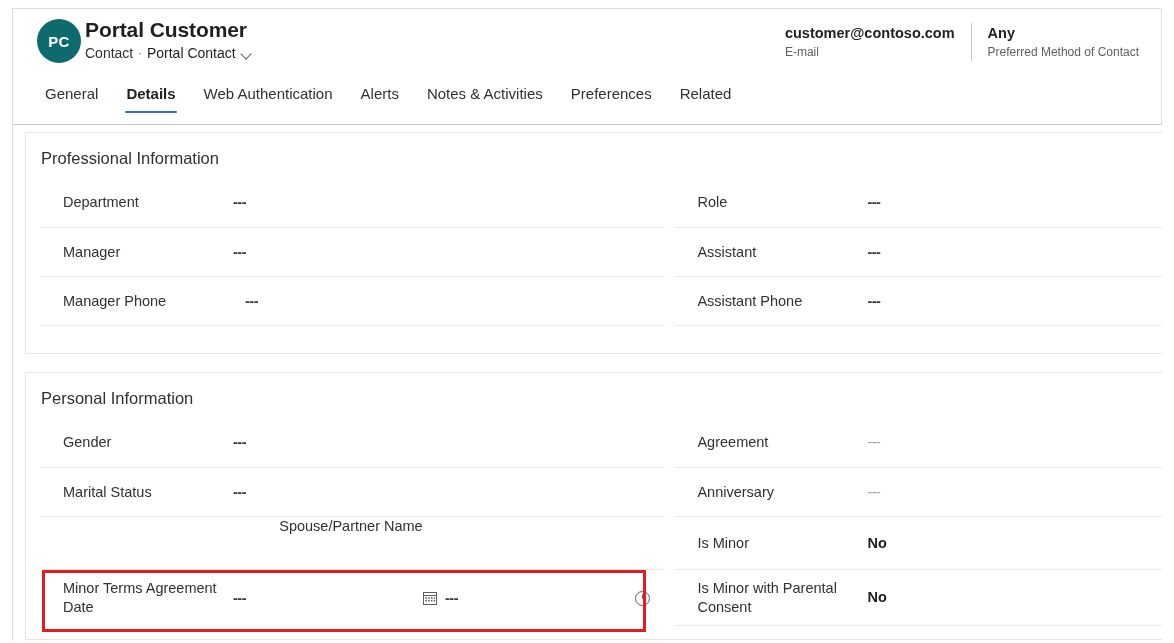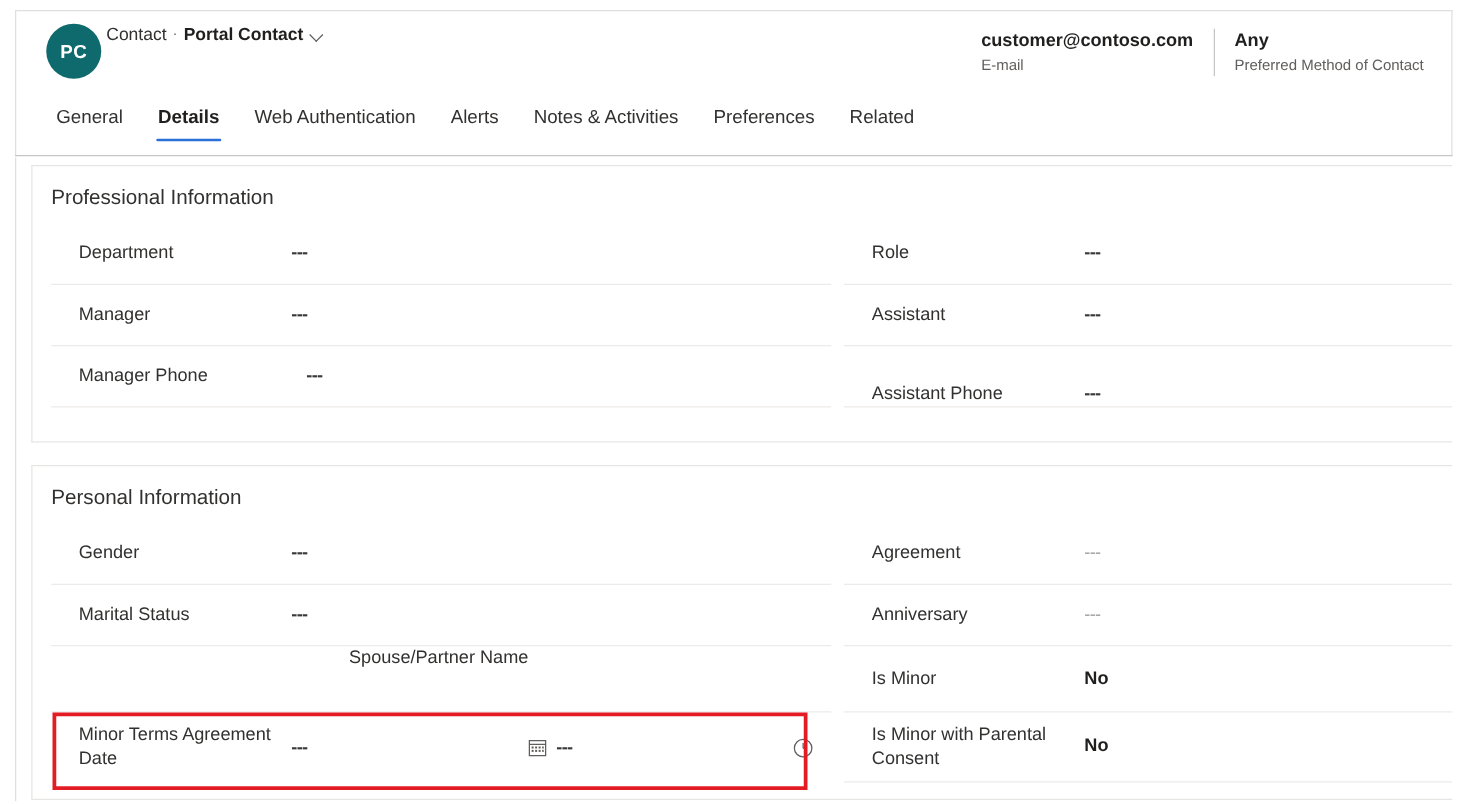--- a/index.html
+++ b/index.html
@@ -74,21 +74,21 @@
     margin-top: 1px;
     font-size: 14px;
     color: #323130;
     line-height: 19px;
     display: flex;
     align-items: center;
     gap: 5px;
   }
   .entity-subtitle .sub-type { color: #323130; }
   .entity-subtitle .dot { color: #605e5c; font-size: 11px; }
-  .entity-subtitle .sub-form { font-weight: 700; color: #201f1e; }
+  .entity-subtitle .sub-form { font-weight: 400; color: #201f1e; }
   .chevron-down {
     display: inline-block;
     width: 12px; height: 12px;
     position: relative;
     top: 1px;
   }
   .chevron-down::before {
     content: "";
     position: absolute;
     left: 1px; top: 1px;
@@ -304,20 +304,21 @@
 
   <div class="header-frame">
 
     <div class="header-top">
 
       <div class="avatar">
         <span>PC</span>
       </div>
 
       <div class="title-block">
+        <div class="entity-title">Portal Customer</div>
         <div class="entity-subtitle">
           <span class="sub-type">Contact</span>
           <span class="dot">·</span>
           <span class="sub-form">Portal Contact</span>
           <span class="chevron-down"></span>
         </div>
       </div>
 
       <div class="header-facts">
         <div class="fact">
@@ -384,21 +385,21 @@
 
         <div class="col right">
           <div class="field-row" style="height:50px;">
             <div class="field-label">Role</div>
             <div class="field-value empty-strong">---</div>
           </div>
           <div class="field-row" style="height:49px;">
             <div class="field-label">Assistant</div>
             <div class="field-value empty-strong">---</div>
           </div>
-          <div class="field-row" style="height:49px;align-items:flex-end;">
+          <div class="field-row" style="height:49px;">
             <div class="field-label">Assistant Phone</div>
             <div class="field-value empty-strong">---</div>
           </div>
         </div>
 
       </div>
     </div>
 
     <div class="card personal">
       <div class="section-title">Personal Information</div>

